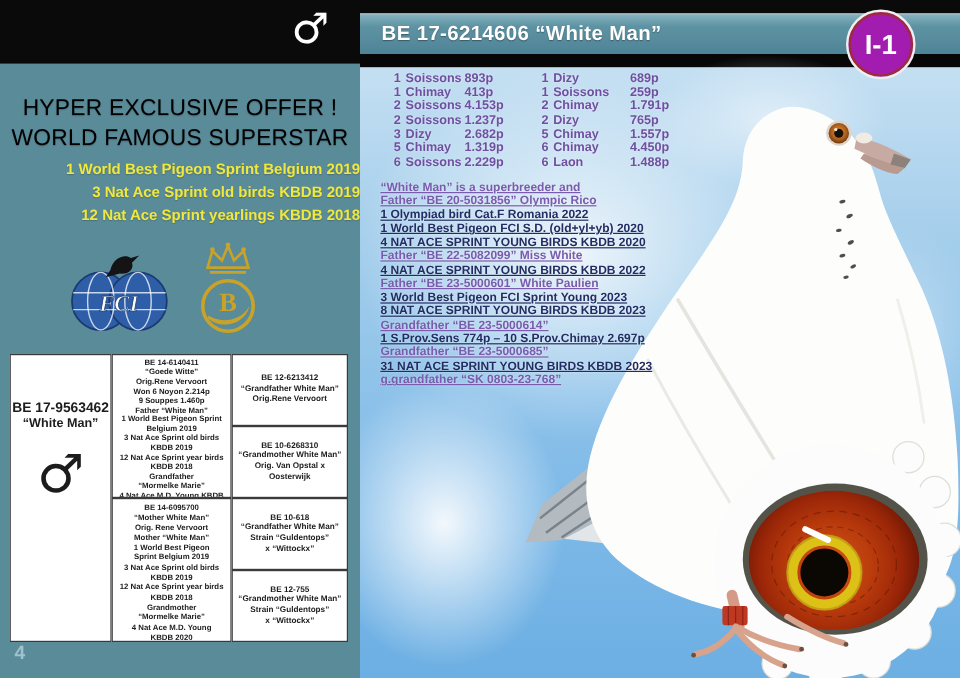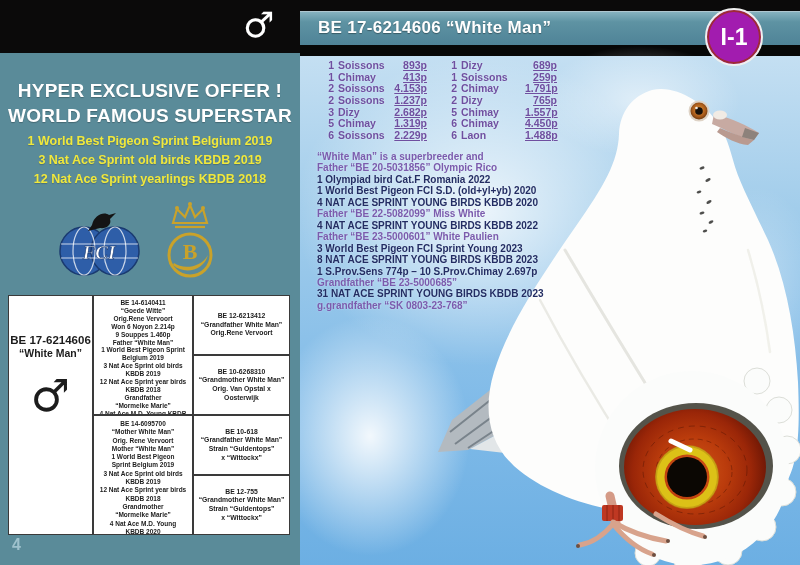--- a/index.html
+++ b/index.html
@@ -14,24 +14,24 @@
              background:linear-gradient(180deg,#86b2bf 0%,#5e93a3 30%,#4f8397 100%);
              border-top:1px solid rgba(255,255,255,.55);}
   .title-text{position:absolute;left:18px;top:6px;font-size:17px;font-weight:bold;color:#fff;
               letter-spacing:.3px;text-shadow:0 1px 1px rgba(0,0,0,.35);white-space:nowrap;}
   .badge{position:absolute;left:705px;top:8px;width:58px;height:58px;border-radius:50%;
          background:#a21caf;border:2px solid #efefef;box-sizing:border-box;
          display:flex;align-items:center;justify-content:center;
          font-size:23px;font-weight:bold;color:#fff;box-shadow:0 0 0 2px #9e2b36 inset;}
   
   .left-panel{position:absolute;left:0;top:53px;width:300px;height:512px;background:#5a8b99;}
-  .headline{position:absolute;width:300px;text-align:center;color:#ffffff;font-weight:bold;
+  .headline{position:absolute;width:300px;text-align:center;color:#000000;font-weight:normal;
             font-size:19px;letter-spacing:.2px;text-shadow:0 1px 1px rgba(0,0,0,.25);white-space:nowrap;}
   .hl1{top:27px;} .hl2{top:52px;}
-  .ach{position:absolute;width:300px;text-align:center;color:#f0e83c;font-weight:bold;
+  .ach{position:absolute;width:300px;text-align:right;color:#f0e83c;font-weight:bold;
        font-size:12.5px;white-space:nowrap;text-shadow:0 1px 1px rgba(0,0,0,.2);}
   .ach0{top:81px;} .ach1{top:100px;} .ach2{top:119px;}
   .logo-fci{position:absolute;left:52px;top:148px;}
   .logo-kbdb{position:absolute;left:160px;top:148px;}
   
   .pbox{position:absolute;background:#fff;border:1px solid #3a3a3a;box-sizing:border-box;
         color:#1c1c1c;font-weight:bold;text-align:center;white-space:pre-line;overflow:hidden;}
   .subject-box{left:8px;top:242px;width:85px;height:240px;display:flex;flex-direction:column;
                align-items:center;justify-content:flex-start;padding-top:38px;white-space:normal;}
   .subject-ring{font-size:11.5px;line-height:13px;}
@@ -54,25 +54,25 @@
   .c3{left:240px;top:-10px;width:200px;height:110px;
       background:radial-gradient(closest-side,rgba(255,255,255,.55),rgba(255,255,255,0));}
   .c4{left:390px;top:130px;width:130px;height:200px;
       background:radial-gradient(closest-side,rgba(255,255,255,.35),rgba(255,255,255,0));}
   .photo-svg{position:absolute;left:300px;top:56px;}
   
   .results{position:absolute;left:318px;top:59px;width:250px;}
   .rrow{display:grid;grid-template-columns:16px 45px 40px 26px 60px 32px;column-gap:4px;
         height:11.7px;font-size:10.5px;font-weight:bold;color:#6f4fa0;white-space:nowrap;
         text-shadow:0 0 2px rgba(255,255,255,.5);}
-  .rk{text-align:right;} .rc{text-align:left;} .rp{text-align:right;text-decoration:underline;}
+  .rk{text-align:right;} .rc{text-align:left;} .rp{text-align:left;}
   
   .notes{position:absolute;left:317px;top:151px;}
   .nl{font-size:10px;font-weight:bold;line-height:11.45px;white-space:nowrap;
-      text-shadow:0 0 2px rgba(255,255,255,.45);}
+      text-shadow:0 0 2px rgba(255,255,255,.45);text-decoration:underline;}
   .purple{color:#7b5bad;} .navy{color:#232d63;}
 </style>
 </head>
 <body>
 
 <div id="canvas">
 
   <div class="sky">
     <div class="cloud c1"></div>
     <div class="cloud c3"></div>
@@ -218,21 +218,21 @@
       </g>
       <circle cx="17" cy="7" r="2" fill="#c9a22a"></circle>
         <circle cx="30" cy="3" r="2" fill="#c9a22a"></circle>
         <circle cx="43" cy="7" r="2" fill="#c9a22a"></circle>
       <circle cx="30" cy="54" r="21" fill="none" stroke="#c9a22a" stroke-width="3"></circle>
       <text x="30" y="58" text-anchor="middle" font-family="Liberation Serif,serif" font-weight="bold" font-size="22" fill="#c9a22a">B</text>
       <path d="M14,62 C22,68 40,68 48,54 C44,70 24,74 13,64 Z" fill="#c9a22a"></path>
     </svg>
 
     <div class="pbox subject-box">
-      <div class="subject-ring">BE 17-6214606</div>
+      <div class="subject-ring">BE 17-9563462</div>
       <div class="subject-name">“White Man”</div>
       <div class="subject-sex">♂</div>
     </div>
     <div class="pbox father-box">BE 14-6140411
 “Goede Witte”
 Orig.Rene Vervoort
 Won 6 Noyon 2.214p
 9 Souppes 1.460p
 Father “White Man”
 1 World Best Pigeon Sprint
@@ -340,19 +340,20 @@
     <div class="nl purple">“White Man” is a superbreeder and</div>
     <div class="nl purple">Father “BE 20-5031856” Olympic Rico</div>
     <div class="nl navy">1 Olympiad bird Cat.F Romania 2022</div>
     <div class="nl navy">1 World Best Pigeon FCI S.D. (old+yl+yb) 2020</div>
     <div class="nl navy">4 NAT ACE SPRINT YOUNG BIRDS KBDB 2020</div>
     <div class="nl purple">Father “BE 22-5082099” Miss White</div>
     <div class="nl navy">4 NAT ACE SPRINT YOUNG BIRDS KBDB 2022</div>
     <div class="nl purple">Father “BE 23-5000601” White Paulien</div>
     <div class="nl navy">3 World Best Pigeon FCI Sprint Young 2023</div>
     <div class="nl navy">8 NAT ACE SPRINT YOUNG BIRDS KBDB 2023</div>
+    <div class="nl purple">Grandfather “BE 23-5000614”</div>
     <div class="nl navy">1 S.Prov.Sens 774p – 10 S.Prov.Chimay 2.697p</div>
     <div class="nl purple">Grandfather “BE 23-5000685”</div>
     <div class="nl navy">31 NAT ACE SPRINT YOUNG BIRDS KBDB 2023</div>
     <div class="nl purple">g.grandfather “SK 0803-23-768”</div>
   </div>
 
 </div>
 
 </body></html>

